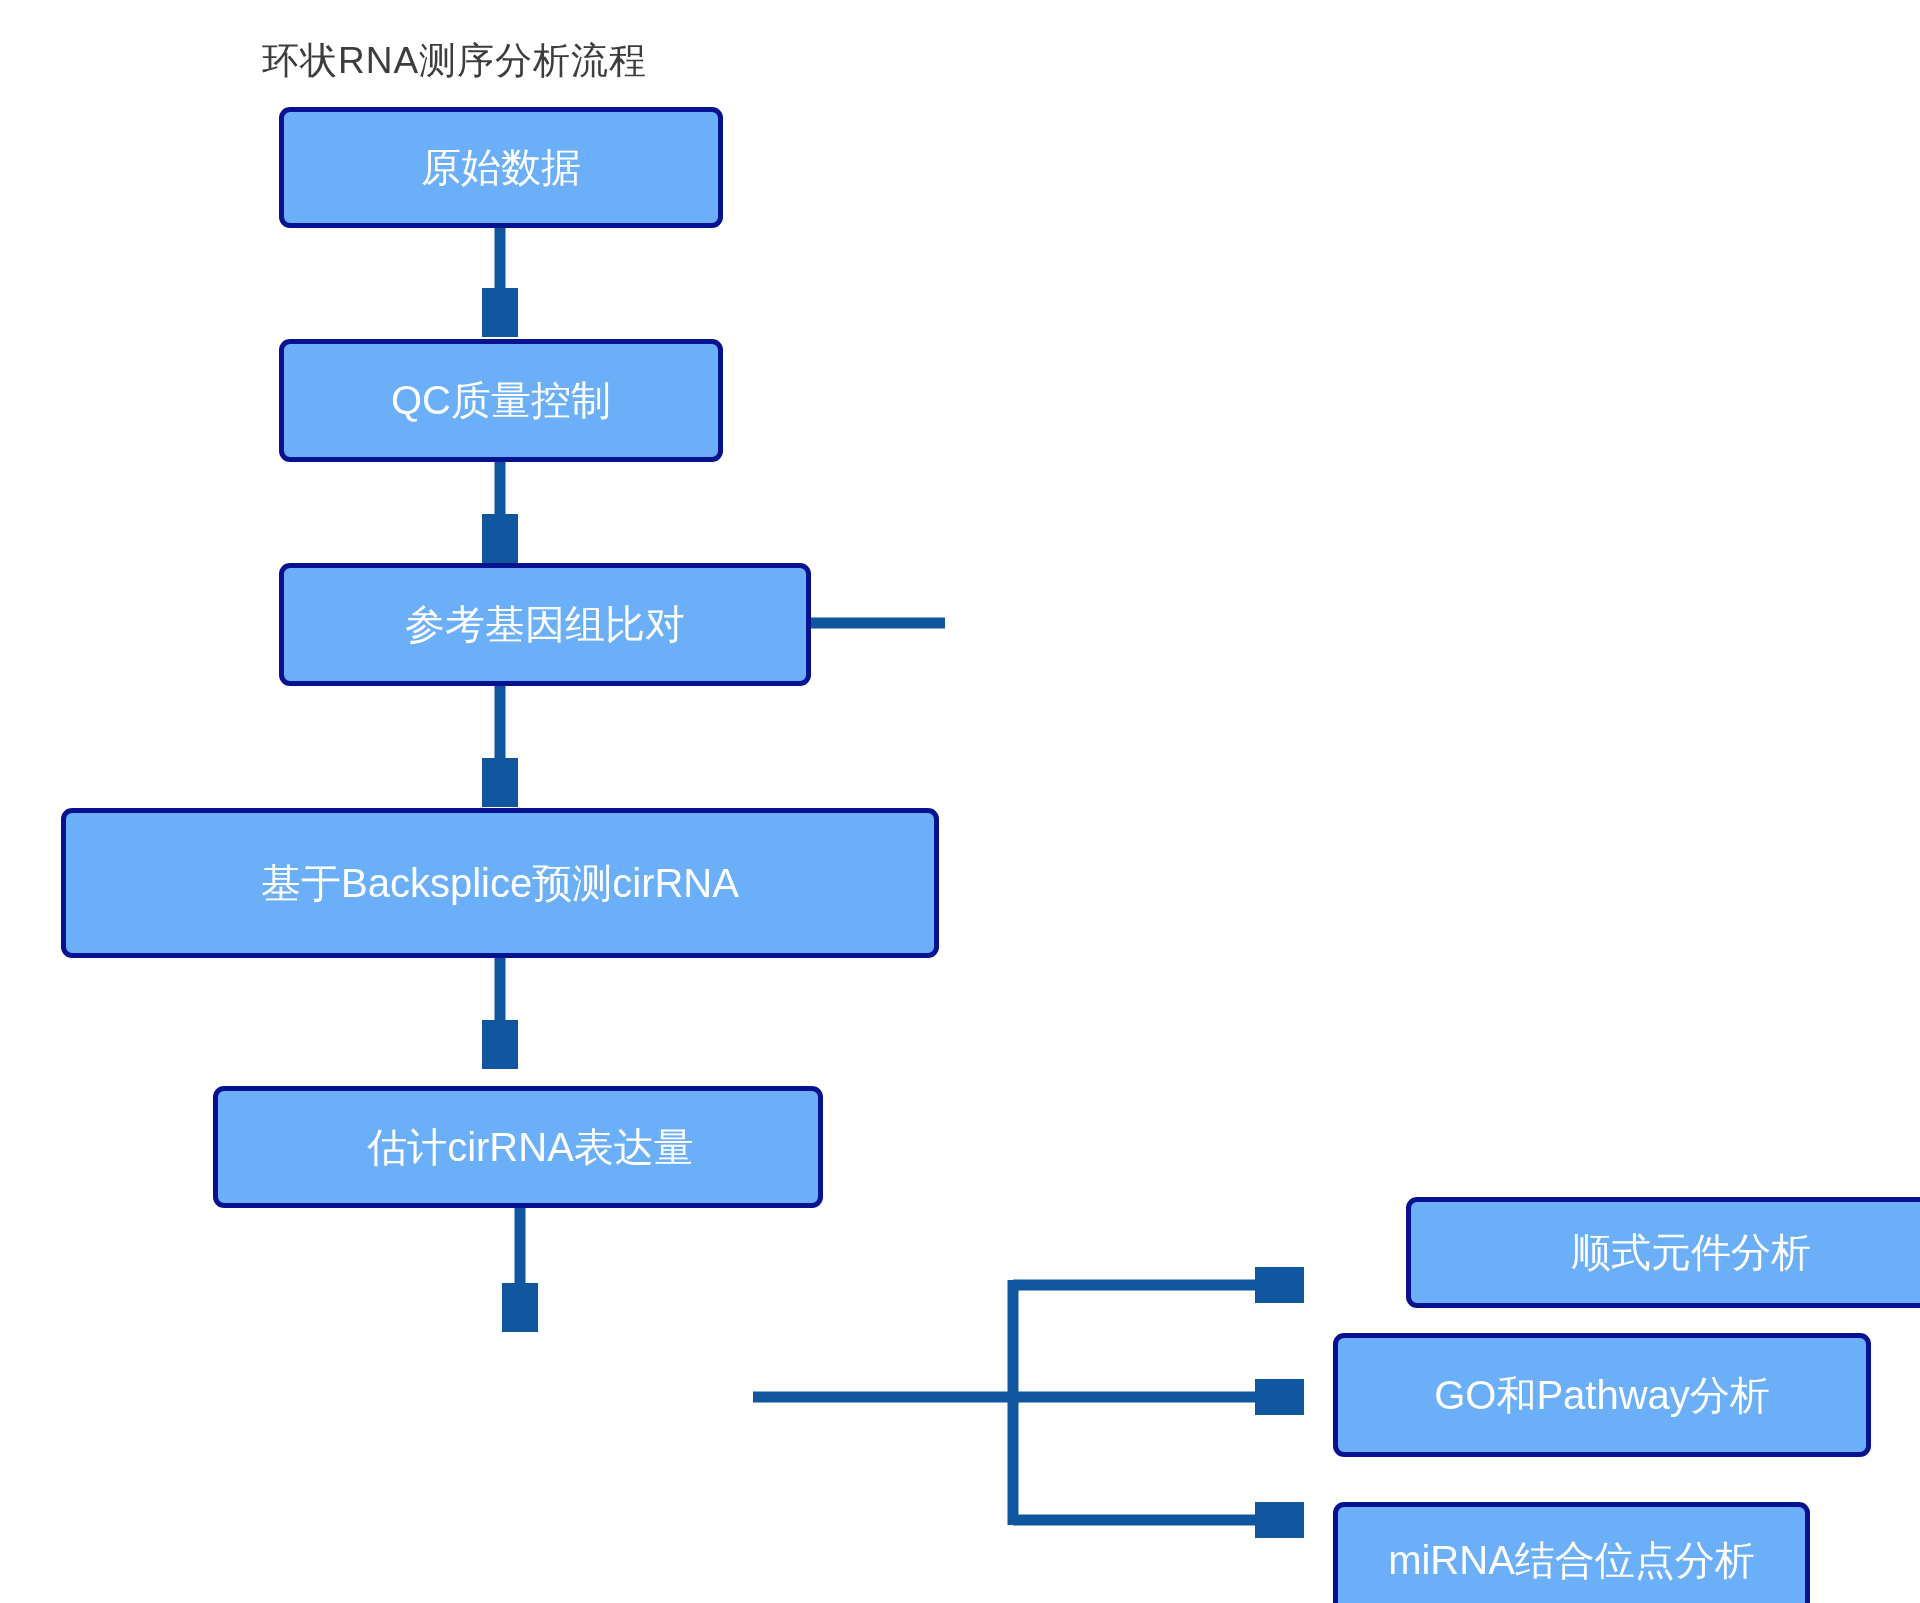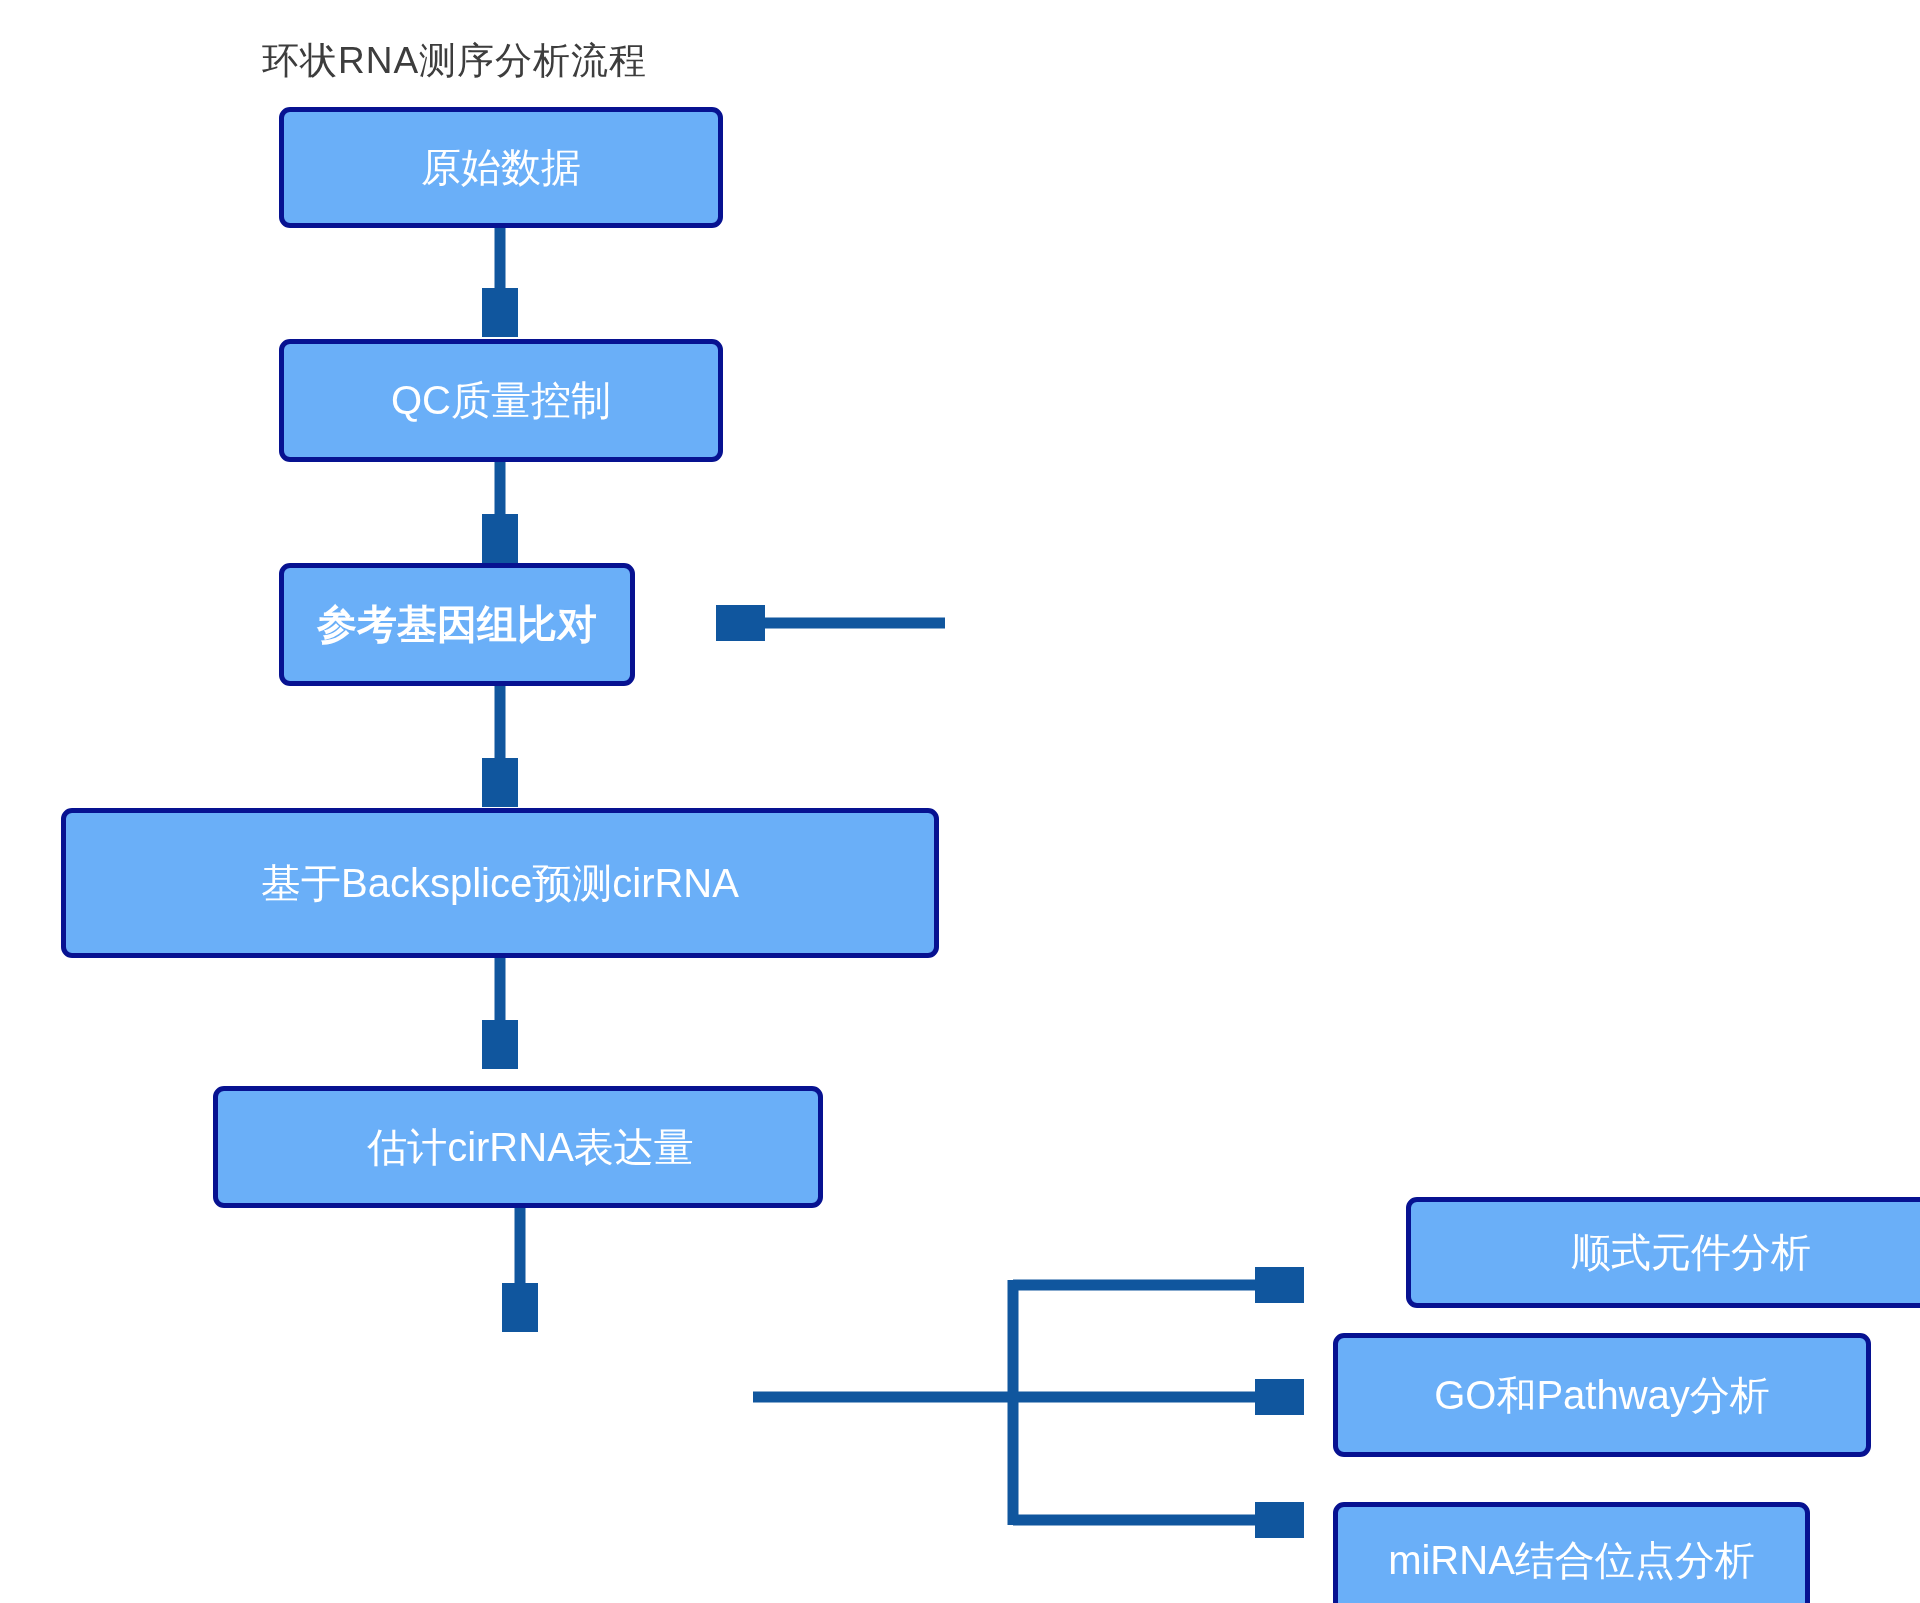--- a/index.html
+++ b/index.html
@@ -36,21 +36,21 @@
     color:var(--node-text);
     font-size:40px;
     display:flex;
     align-items:center;
     justify-content:center;
     text-align:center;
     white-space:nowrap;
   }
   .n-raw        {left:279px; top:107px;  width:444px; height:121px;}
   .n-qc         {left:279px; top:339px;  width:444px; height:123px;}
-  .n-align      {left:279px; top:563px;  width:356px; height:123px;font-weight:bold;}
+  .n-align      {left:279px; top:563px;  width:532px; height:123px;}
   .n-anno       {left:980px; top:555px;  width:550px; height:140px;}
   .n-backsplice {left:61px;  top:808px;  width:878px; height:150px;}
   .n-expr       {left:213px; top:1086px; width:610px; height:122px;padding-left:25px;}
   .n-diff       {left:290px; top:1335px; width:463px; height:124px;}
   .n-cis        {left:1406px;top:1197px; width:570px; height:111px;}
   .n-go         {left:1333px;top:1333px; width:538px; height:124px;}
   .n-mirna      {left:1333px;top:1502px; width:477px; height:116px;}
   svg.edges{position:absolute;left:0;top:0;width:1920px;height:1603px;pointer-events:none;}
   svg.edges path{stroke:var(--arrow);stroke-width:11;fill:none;}
 </style>

